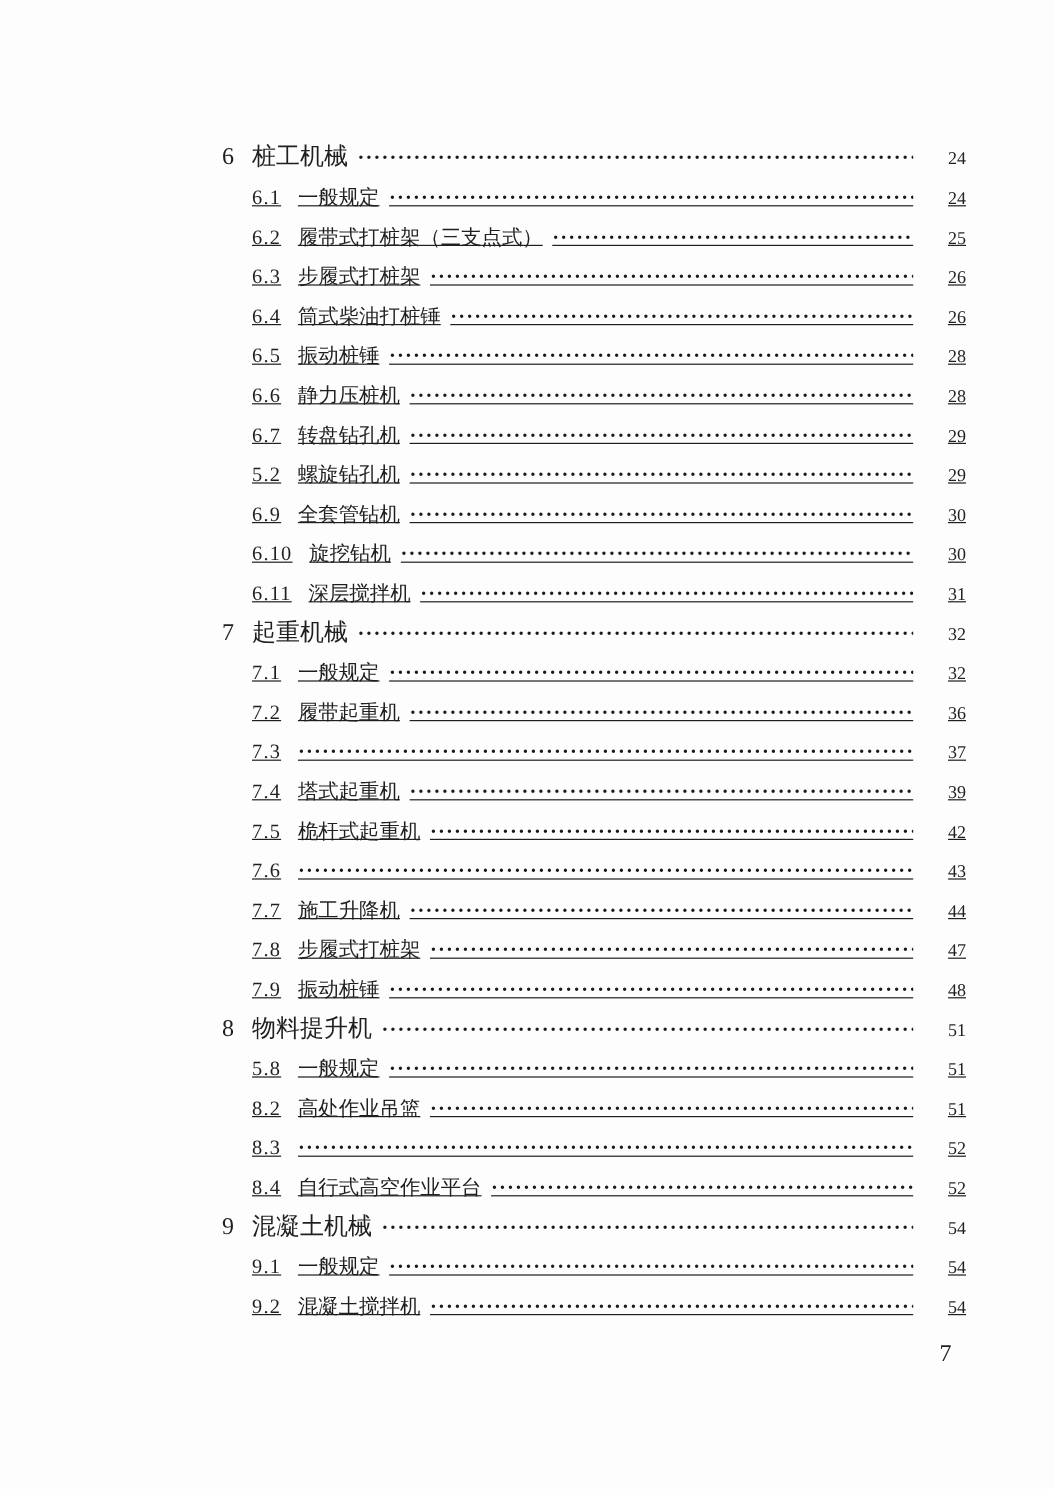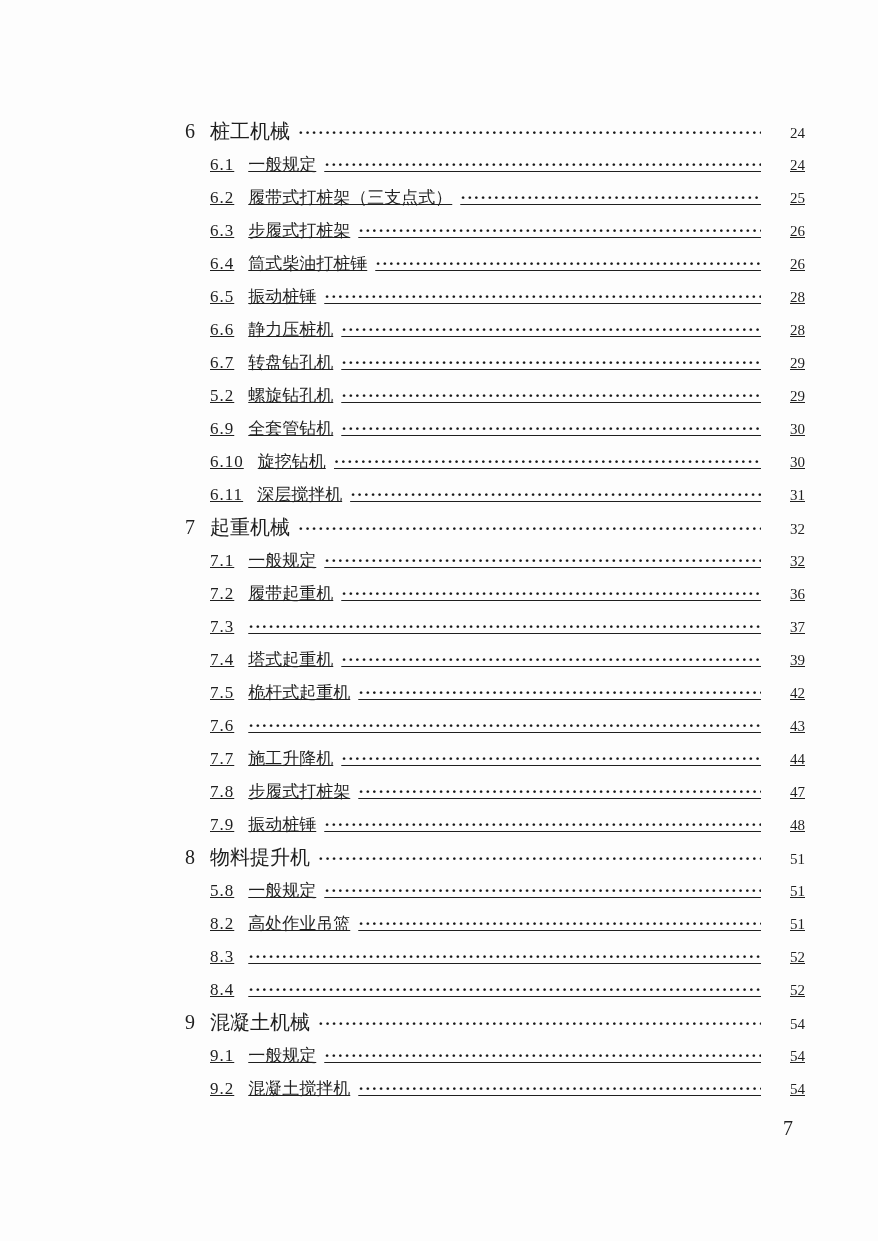--- a/index.html
+++ b/index.html
@@ -223,20 +223,21 @@
         <span class="dots">······················································································································································</span>
         <span class="pg">51</span>
       </div>
       <div class="row lvl2">
         <span class="num">8.3</span>
         <span class="dots">······················································································································································</span>
         <span class="pg">52</span>
       </div>
       <div class="row lvl2">
         <span class="num">8.4</span>
+        <span class="title">自行式高空作业平台</span>
         <span class="dots">······················································································································································</span>
         <span class="pg">52</span>
       </div>
       <div class="row lvl1">
         <span class="num">9</span>
         <span class="title">混凝土机械</span>
         <span class="dots">······················································································································································</span>
         <span class="pg">54</span>
       </div>
       <div class="row lvl2">

